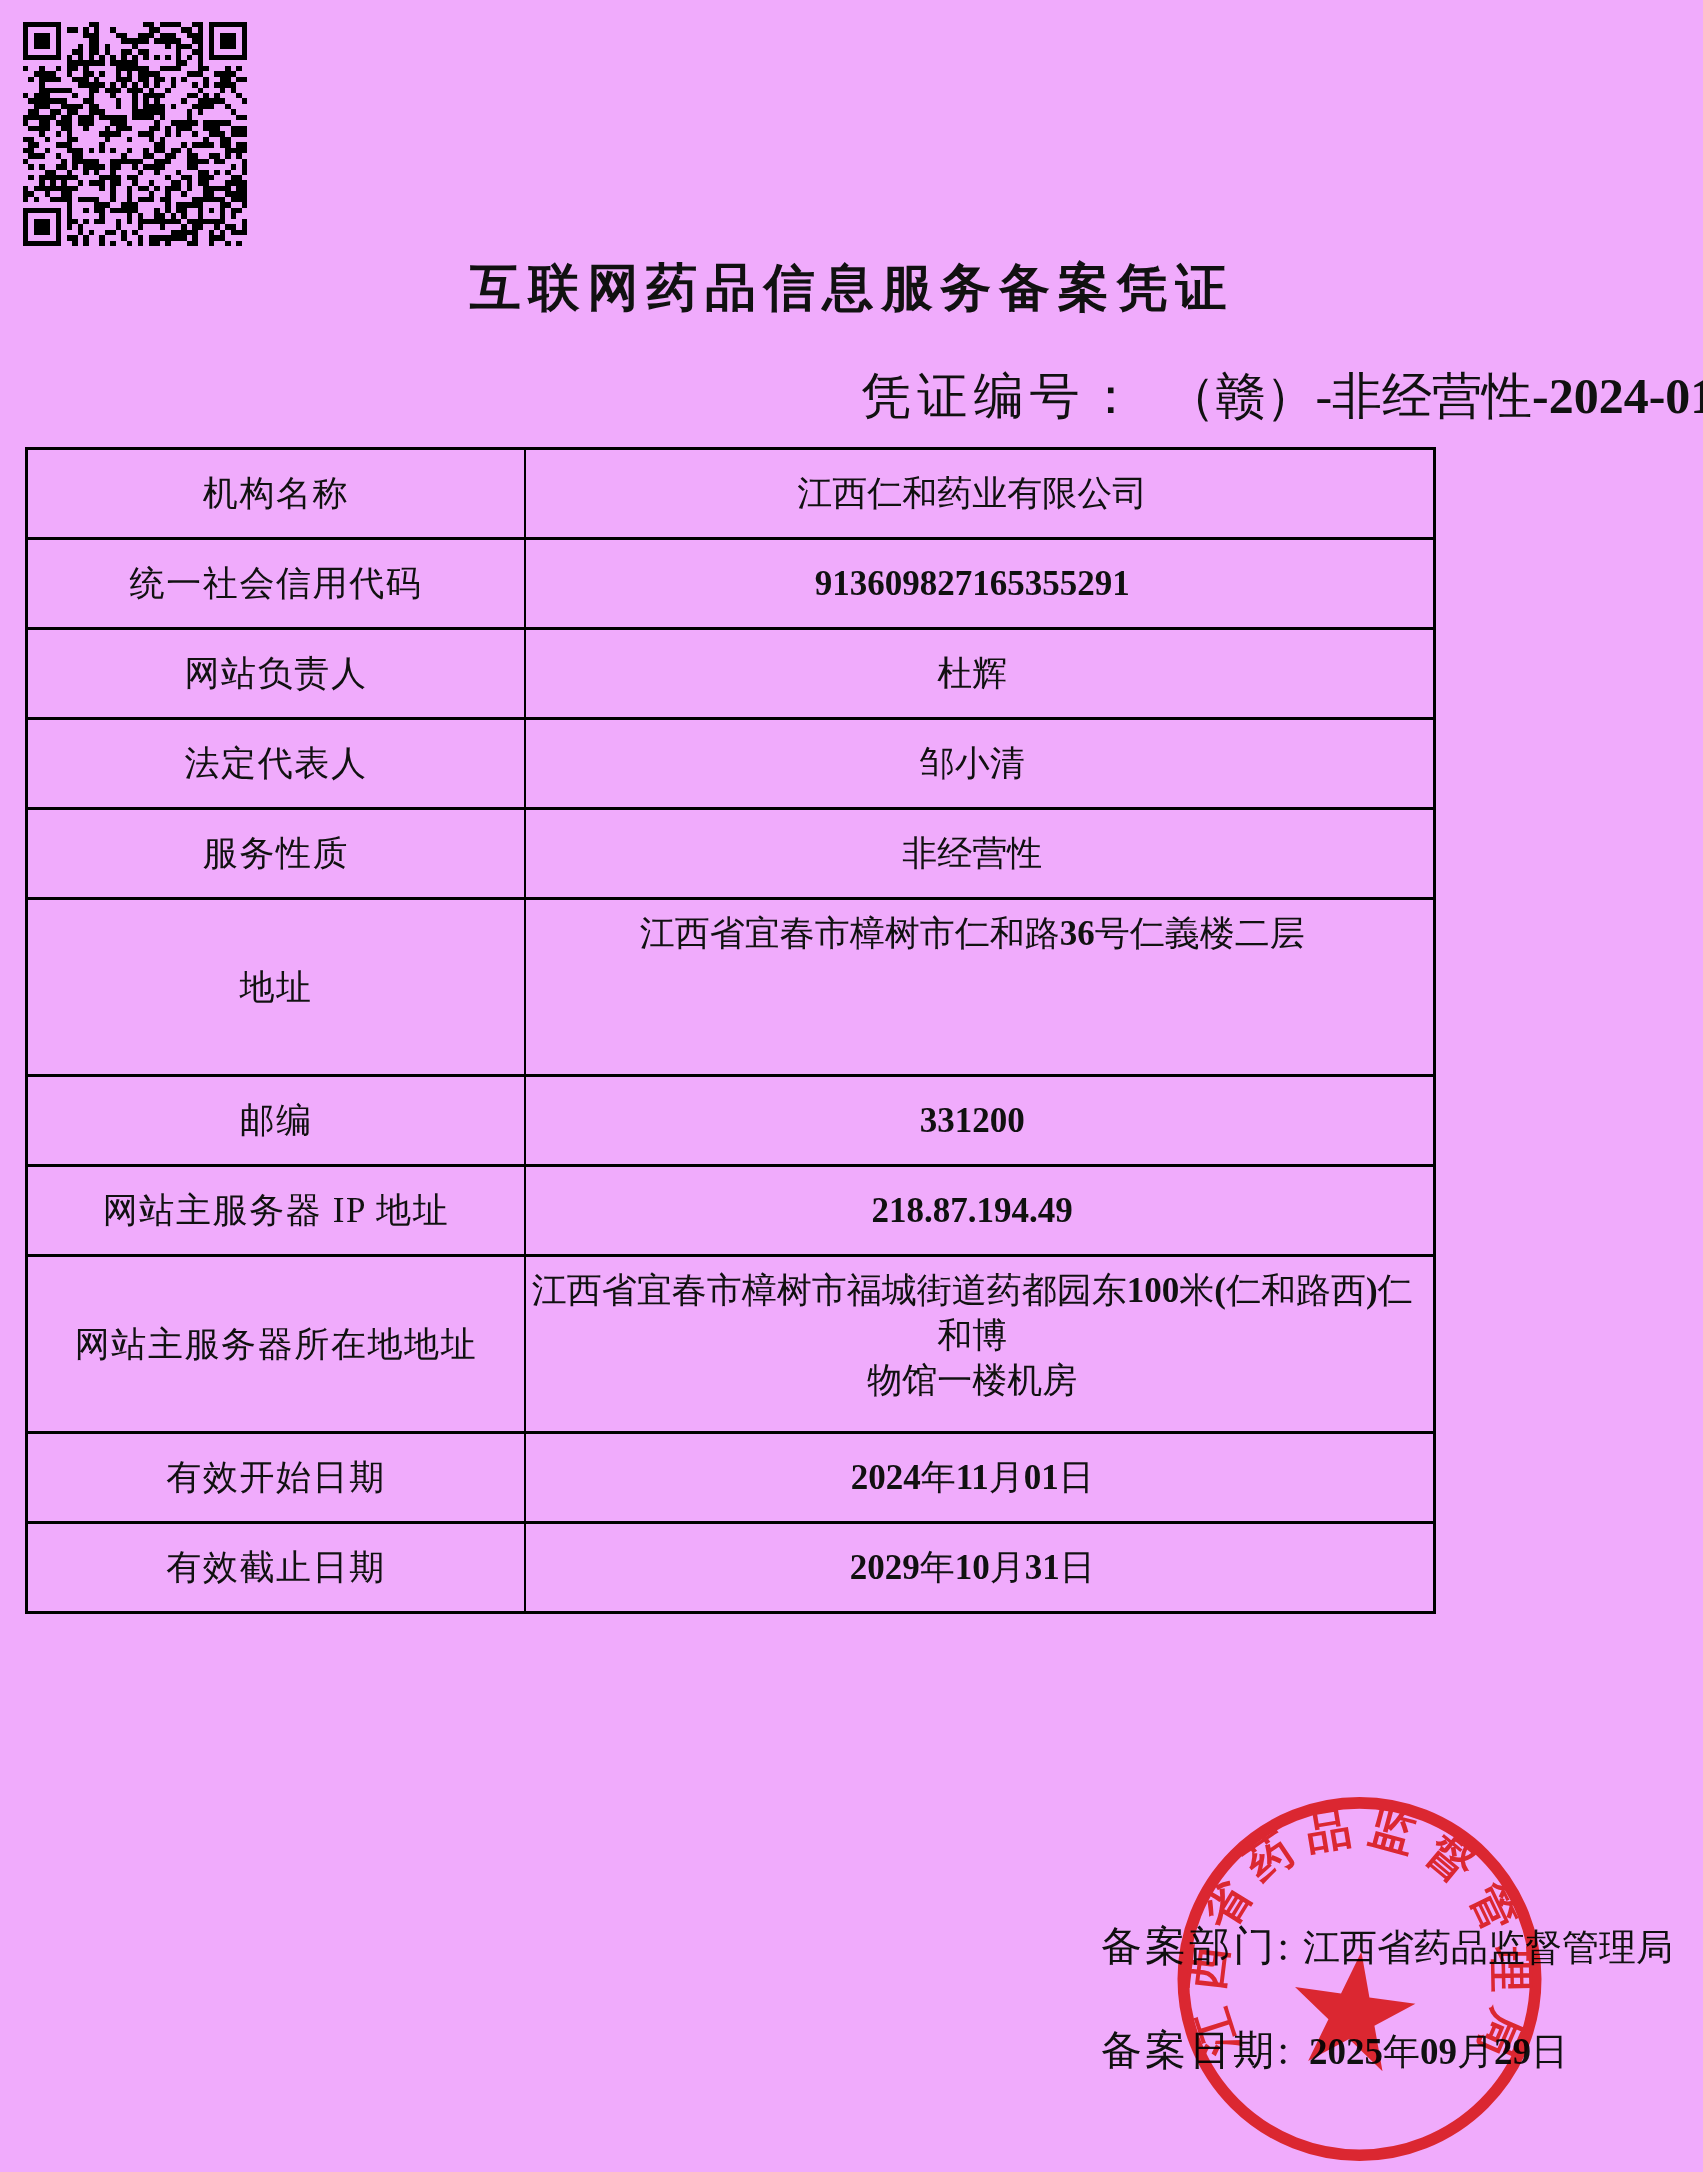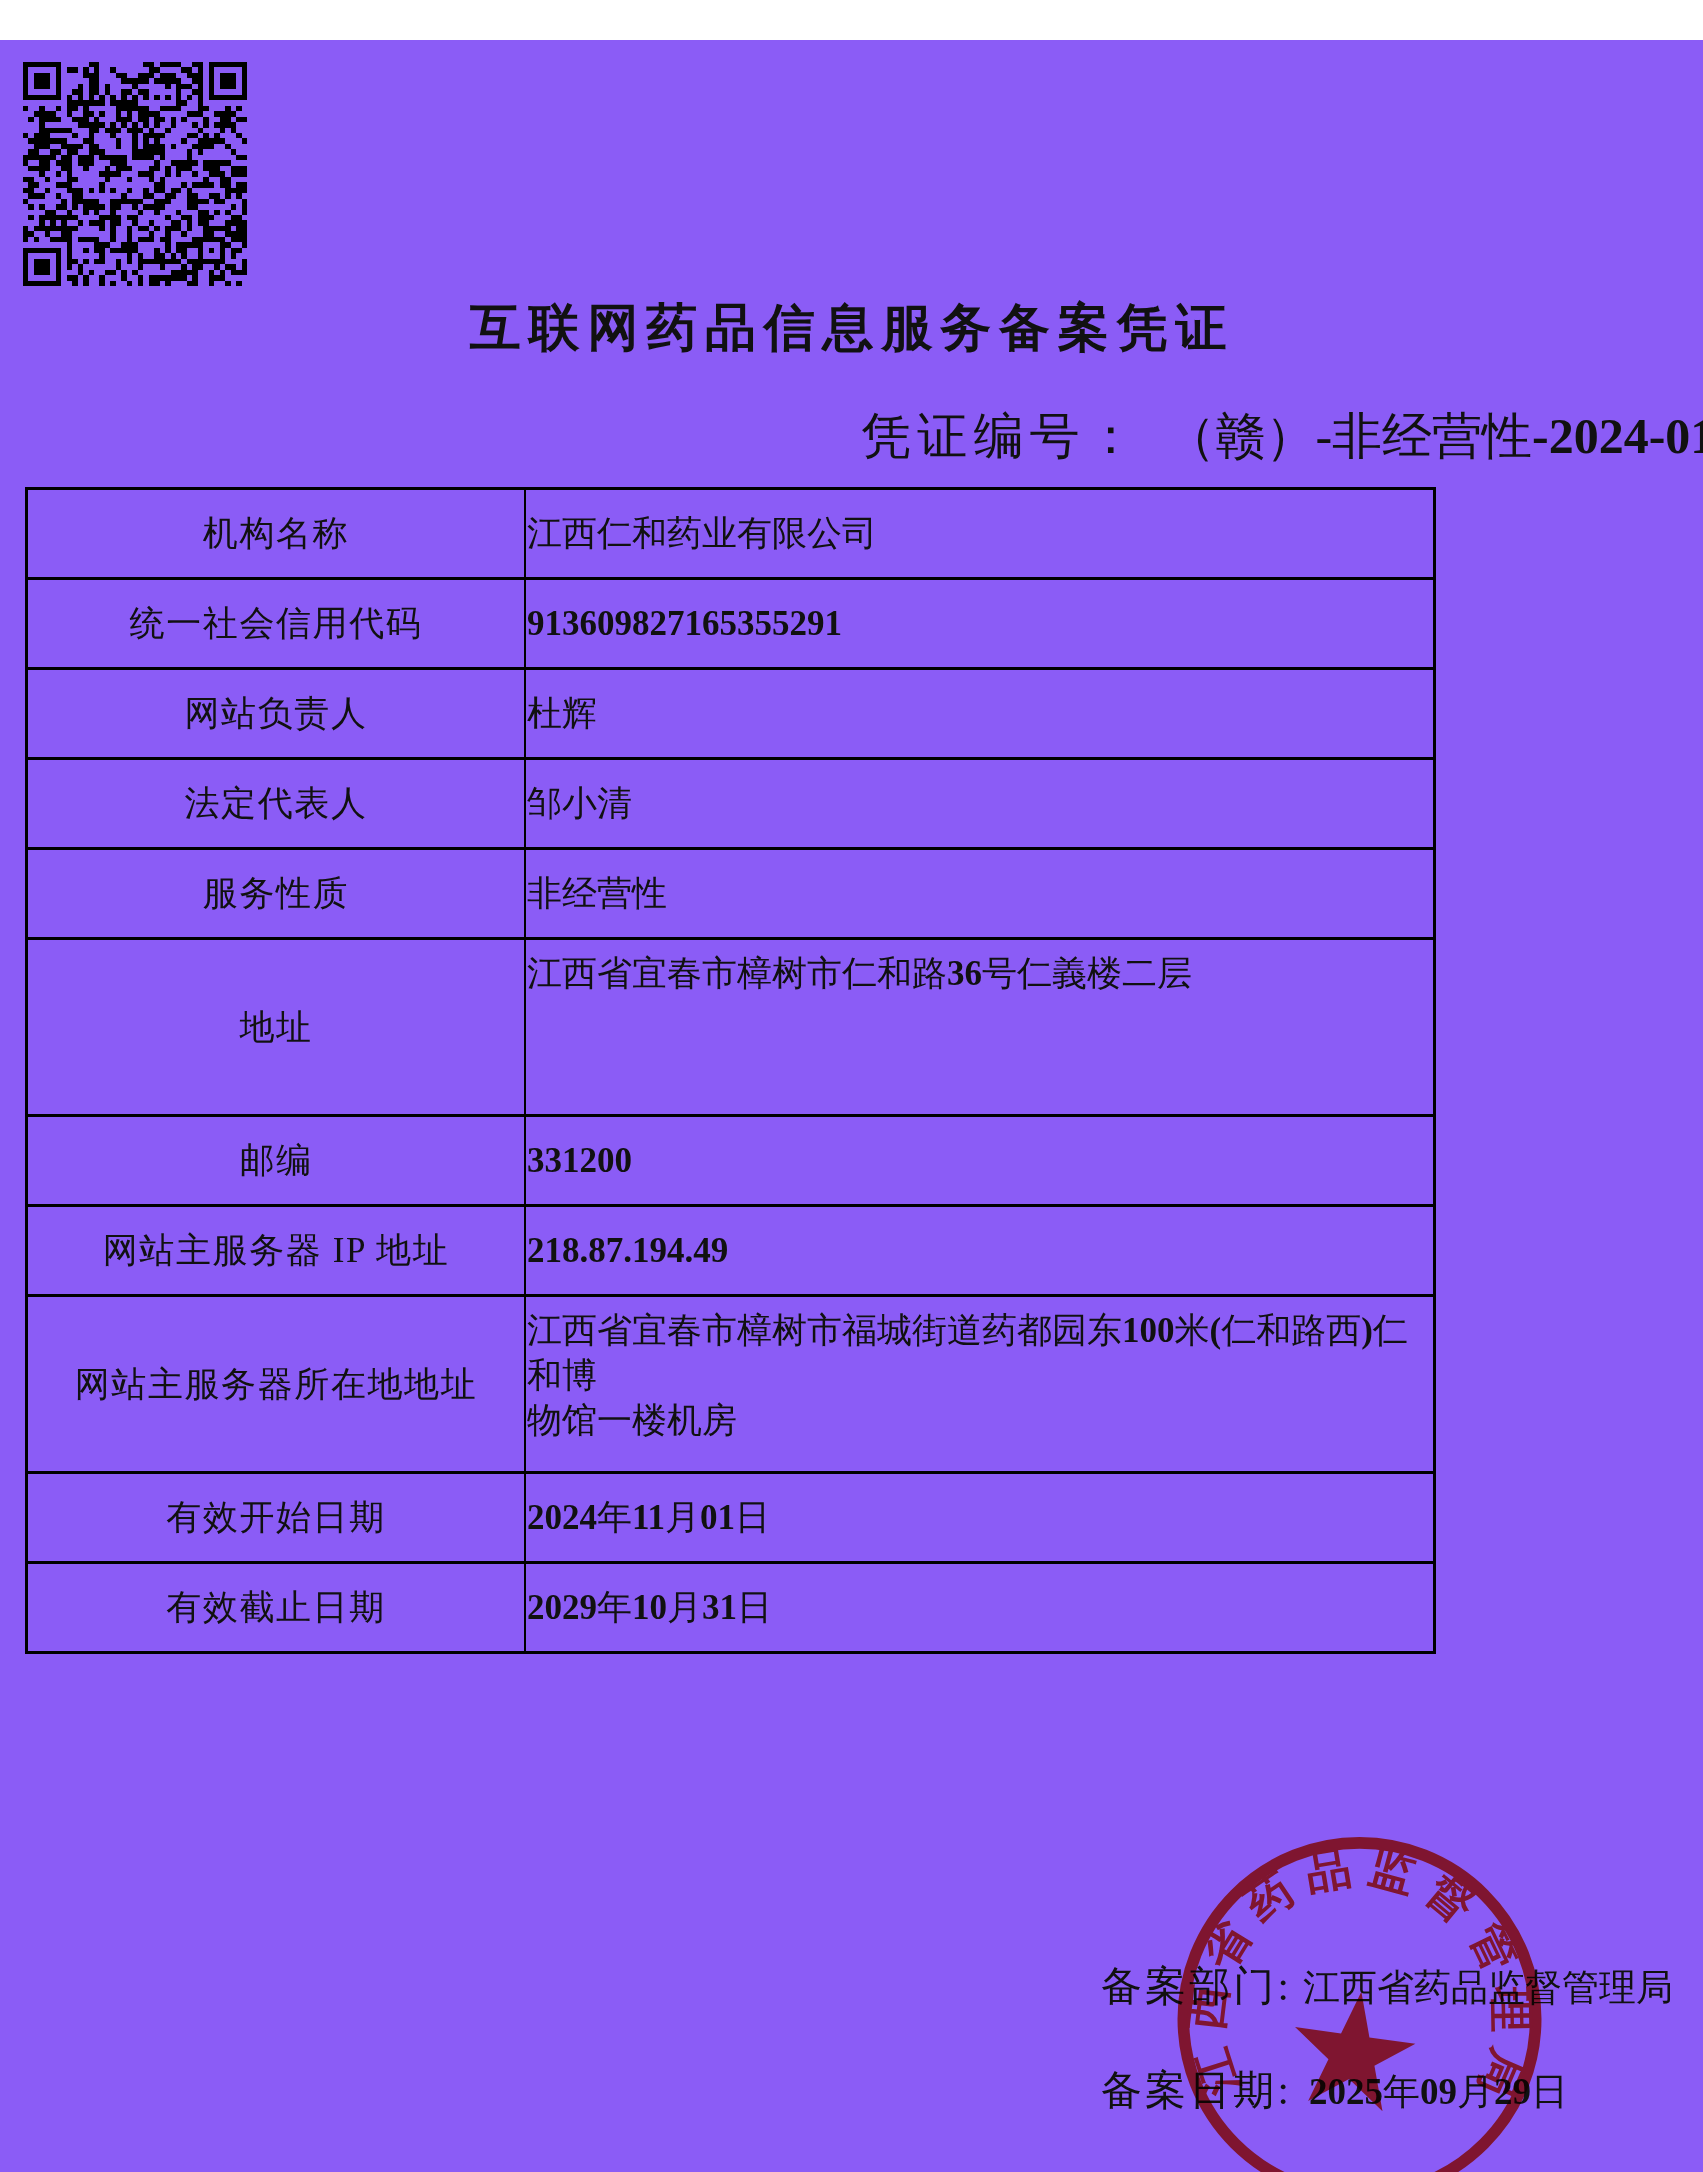--- a/index.html
+++ b/index.html
@@ -1,20 +1,20 @@
 <!DOCTYPE html>
 <html style="font-size:12.5px"><head>
 <meta charset="utf-8">
 <style>
   html,body{margin:0;padding:0;background:#ffffff;}
   body{
     width:1704px;height:2172px;position:relative;overflow:hidden;
     font-family:"Liberation Serif","DejaVu Serif",serif;color:#111;
   }
-  .page{position:absolute;inset:0;background:#8b5cf6;margin-top:40px;}
+  .page{position:absolute;inset:0;background:#f0abfc;}
 
   
   .qr{position:absolute;left:23.4px;top:22px;width:224px;height:224px;}
   .qr svg{display:block;width:224px;height:224px;}
 
   
   .title{
     position:absolute;left:0;top:259px;width:100%;margin:0;
     text-align:center;font-size:51px;line-height:59px;font-weight:bold;
     letter-spacing:7.8px;white-space:nowrap;
@@ -34,21 +34,21 @@
     border:3.9px solid #000;
   }
   table.cert-table td{
     border-top:3.9px solid #000;border-bottom:3.9px solid #000;
     border-left:2.3px solid #000;border-right:2.3px solid #000;
     font-size:35px;vertical-align:middle;overflow:hidden;
   }
   table.cert-table tr{height:90px;}
   table.cert-table tr.tall{height:177px;}
   td.c-label{width:494px;text-align:center;letter-spacing:1.6px;}
-  td.c-value{padding-left:1px;padding-right:15.6px;line-height:45px;}
+  td.c-value{padding-left:1px;padding-right:15.6px;line-height:45px;text-align:center;}
   td.c-value.vtop{vertical-align:top;padding-top:11px;}
   .bseg{font-weight:bold;}
 
   
   .footer-line{position:absolute;left:1101px;white-space:nowrap;}
   .footer-line .f-label{font-size:41px;letter-spacing:3.1px;}
   .footer-line .f-value{font-size:37px;}
   .f-dept{top:1919px;}
   .f-dept .f-value{margin-left:11px;}
   .f-date{top:2023px;}

